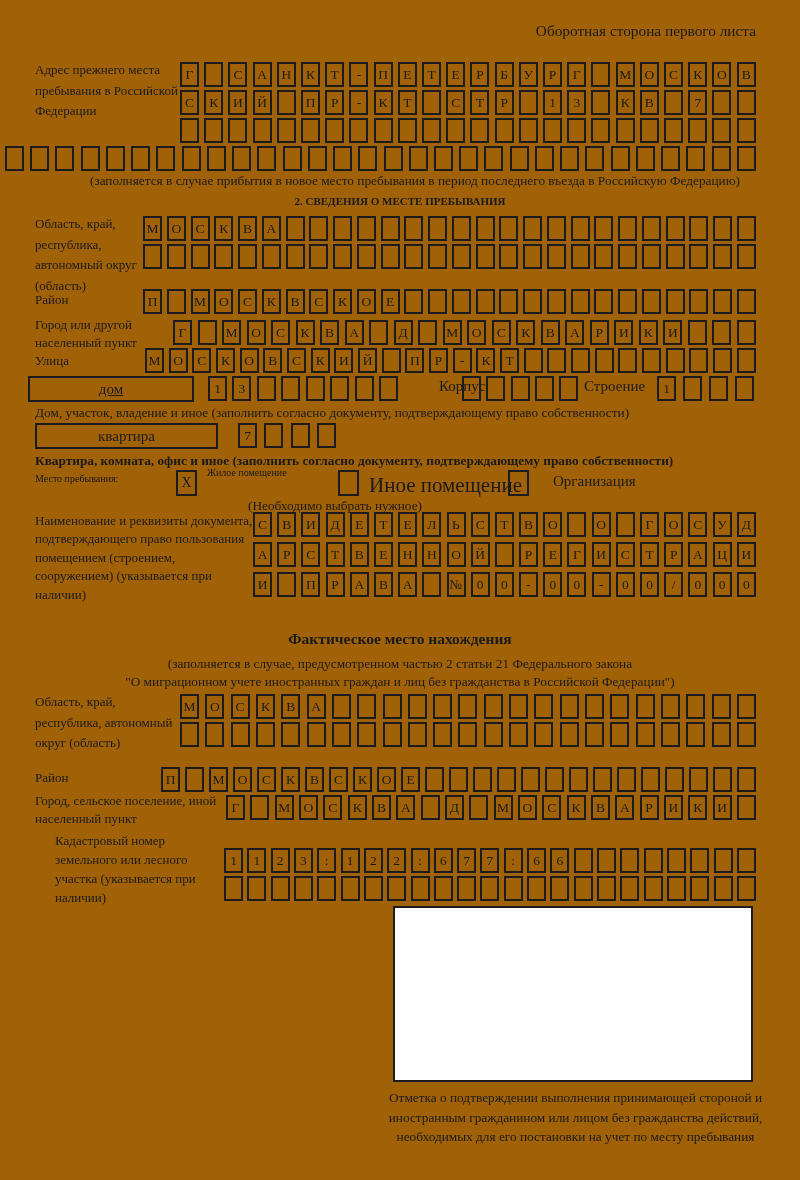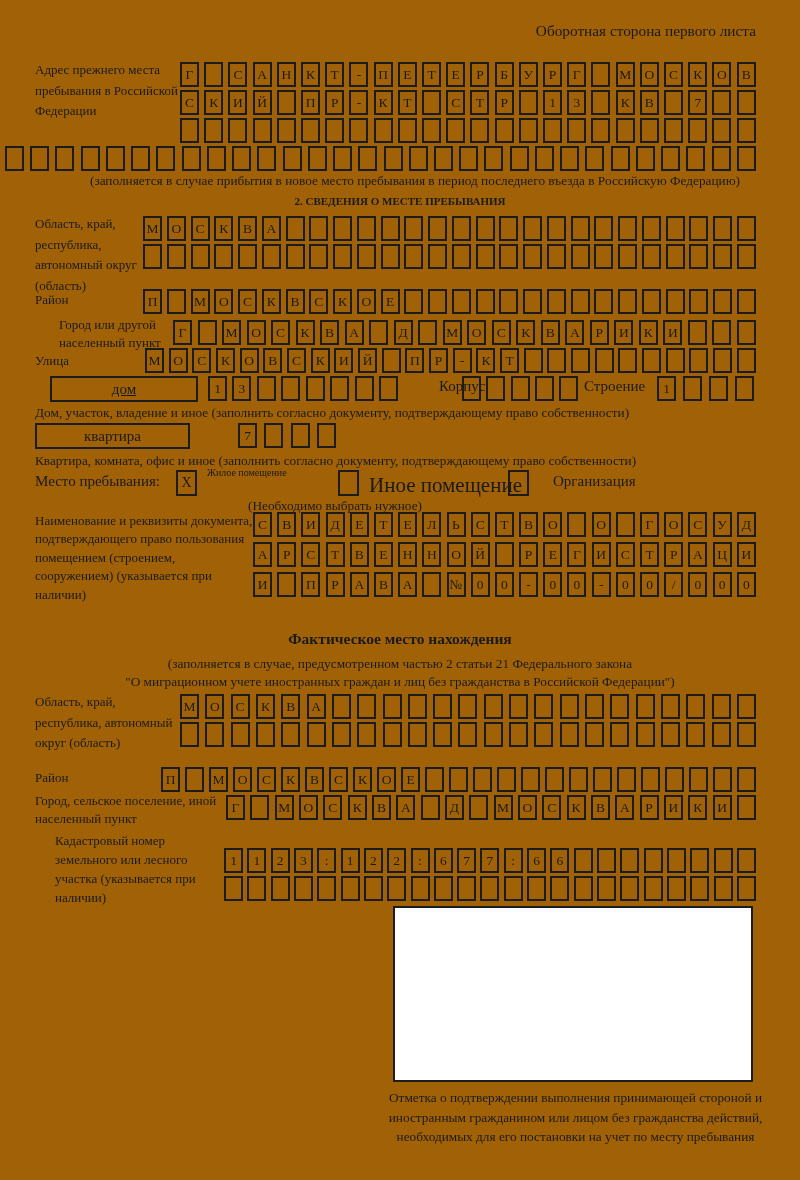--- a/index.html
+++ b/index.html
@@ -244,21 +244,21 @@
       <span class="cell"></span>
       <span class="cell"></span>
       <span class="cell"></span>
       <span class="cell"></span>
       <span class="cell"></span>
       <span class="cell"></span>
       <span class="cell"></span>
       <span class="cell"></span>
     </div>
 
-  <div class="lbl" style="left:35px;top:316px;width:140px;line-height:1.35;margin-left:24px;">Город или другой населенный пункт</div>
+  <div class="lbl" style="left:35px;top:316px;width:140px;line-height:1.35;">Город или другой населенный пункт</div>
   <div class="cellrow" style="left:173px;top:320px;width:583px;">
       <span class="cell">Г</span>
       <span class="cell"></span>
       <span class="cell">М</span>
       <span class="cell">О</span>
       <span class="cell">С</span>
       <span class="cell">К</span>
       <span class="cell">В</span>
       <span class="cell">А</span>
       <span class="cell"></span>
@@ -302,21 +302,21 @@
       <span class="cell"></span>
       <span class="cell"></span>
       <span class="cell"></span>
       <span class="cell"></span>
       <span class="cell"></span>
       <span class="cell"></span>
       <span class="cell"></span>
       <span class="cell"></span>
     </div>
 
-  <div class="wbox" style="left:50px;top:376px;width:148px;text-decoration:underline;">дом</div>
+  <div class="wbox" style="left:28px;top:376px;width:166px;text-decoration:underline;">дом</div>
   <div class="cellrow" style="left:208px;top:376px;width:190px;">
       <span class="cell">1</span>
       <span class="cell">3</span>
       <span class="cell"></span>
       <span class="cell"></span>
       <span class="cell"></span>
       <span class="cell"></span>
       <span class="cell"></span>
       <span class="cell"></span>
     </div>
@@ -330,30 +330,30 @@
     </div>
   <div class="abs" style="left:584px;top:378px;font-size:15px;">Строение</div>
   <div class="cellrow" style="left:657px;top:376px;width:97px;">
       <span class="cell">1</span>
       <span class="cell"></span>
       <span class="cell"></span>
       <span class="cell"></span>
     </div>
   <div class="note" style="left:35px;top:404px;">Дом, участок, владение и иное (заполнить согласно документу, подтверждающему право собственности)</div>
 
-  <div class="wbox" style="left:35px;top:423px;width:155px;">квартира</div>
+  <div class="wbox" style="left:35px;top:423px;width:183px;">квартира</div>
   <div class="cellrow" style="left:238px;top:423px;width:98px;">
       <span class="cell">7</span>
       <span class="cell"></span>
       <span class="cell"></span>
       <span class="cell"></span>
     </div>
-  <div class="note" style="left:35px;top:452px;">Квартира, комната, офис и иное (заполнить согласно документу, подтверждающему право собственности)</div>
-
-  <div class="abs" style="left:35px;top:473px;font-size:15px;">Место пребывания:</div>
+  <div class="note" style="left:35px;top:452px;font-weight:bold;">Квартира, комната, офис и иное (заполнить согласно документу, подтверждающему право собственности)</div>
+
+  <div class="abs" style="left:35px;top:473px;font-size:10px;">Место пребывания:</div>
   <div class="checkbox" style="left:176px;top:470px;">X</div>
   <div class="abs" style="left:207px;top:467px;font-size:10px;">Жилое помещение</div>
   <div class="checkbox" style="left:338px;top:470px;"></div>
   <div class="abs" style="left:369px;top:473px;font-size:21px;">Иное помещение</div>
   <div class="checkbox" style="left:508px;top:470px;"></div>
   <div class="abs" style="left:553px;top:473px;font-size:15px;">Организация</div>
   <div class="note" style="left:150px;top:497px;width:370px;text-align:center;">(Необходимо выбрать нужное)</div>
 
   <div class="lbl" style="left:35px;top:512px;width:220px;line-height:1.42;">Наименование и реквизиты документа, подтверждающего право пользования помещением (строением, сооружением) (указывается при наличии)</div>
   <div class="cellrow" style="left:253px;top:512px;width:503px;">

